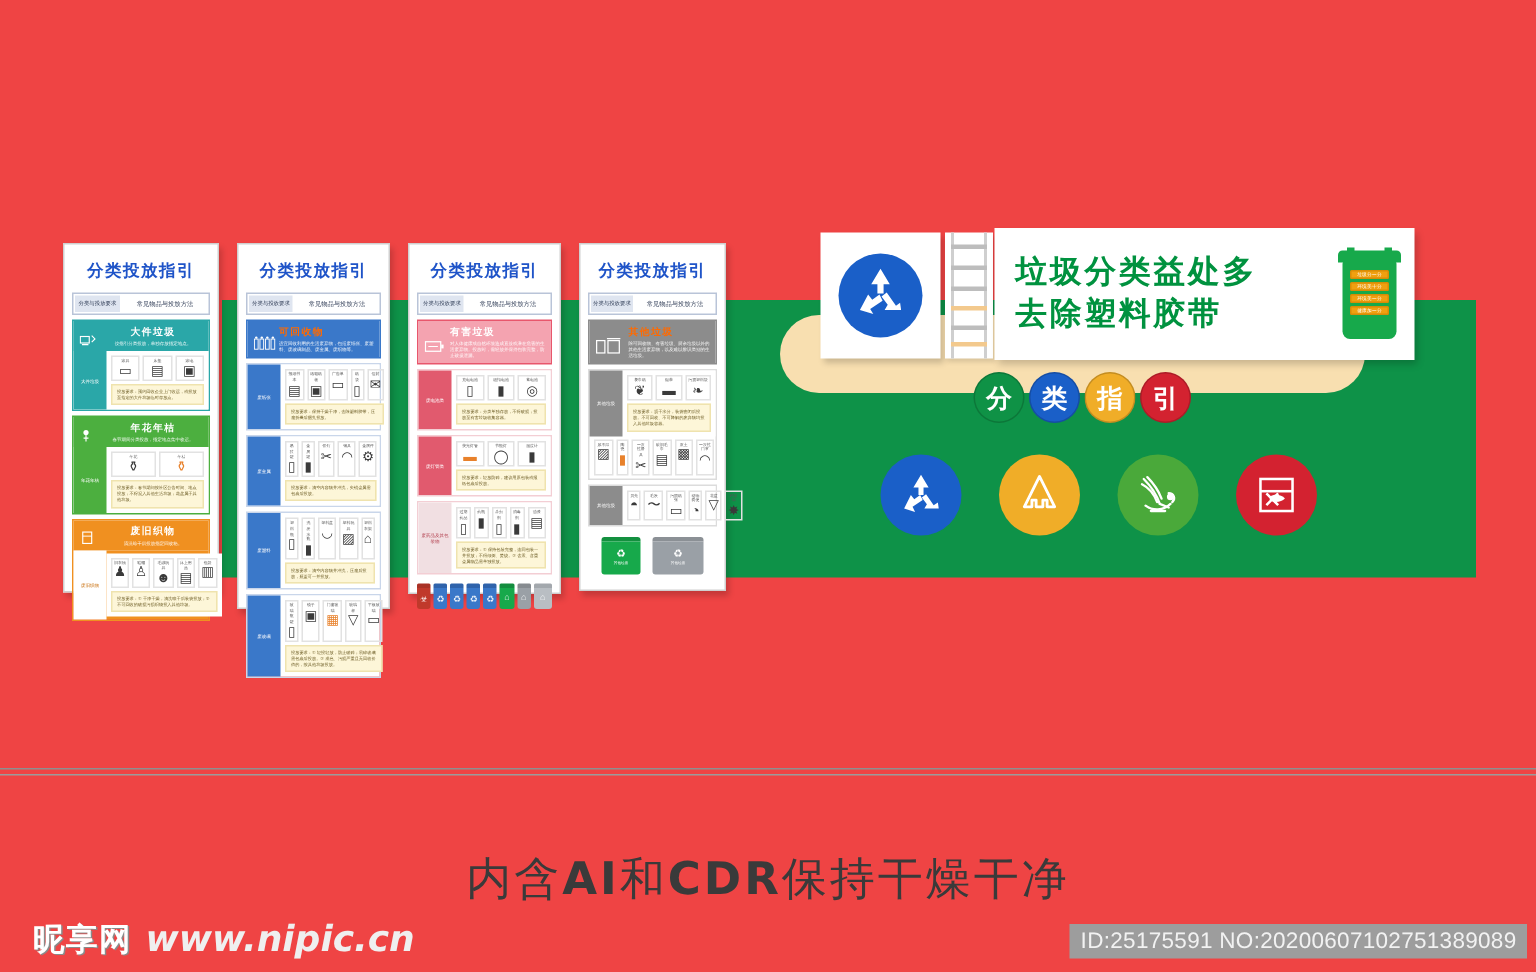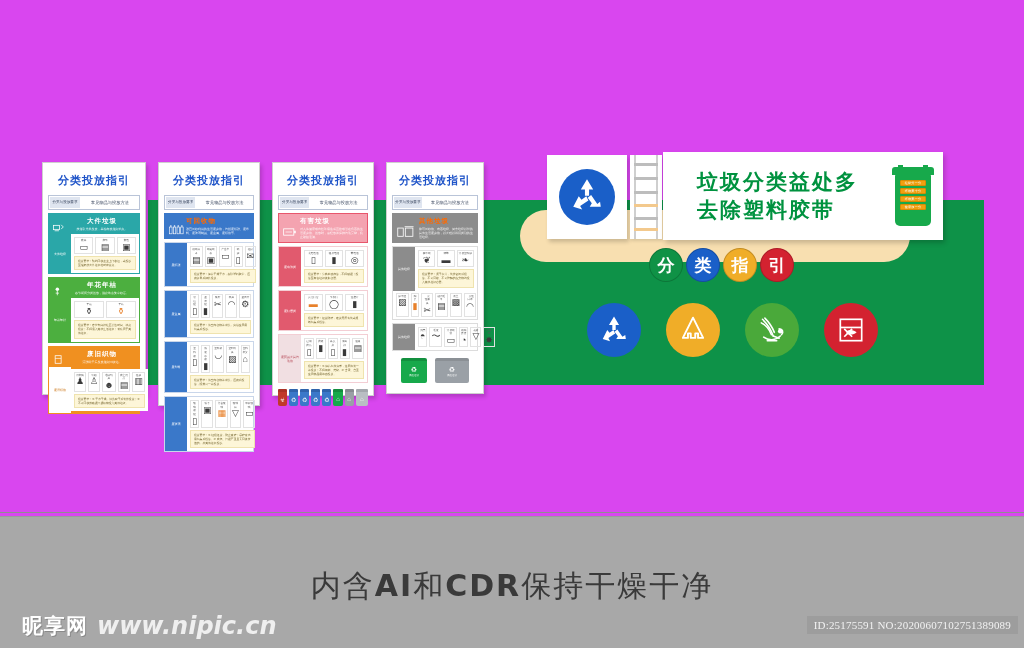--- a/index.html
+++ b/index.html
@@ -2,21 +2,21 @@
 <html><head>
 <meta charset="utf-8">
 <style>
   * { box-sizing: border-box; margin:0; padding:0; }
   html,body { width:1024px; height:648px; overflow:hidden; }
   body {
     font-family: "Liberation Sans", "DejaVu Sans", sans-serif;
     background:#a8a8a8;
     position:relative;
   }
-  #stage { position:absolute; inset:0; width:1024px; height:516px; background:#d946ef; }
+  #stage { position:absolute; inset:0; width:1024px; height:648px; background:#ef4444; }
 
   
   .hrule { position:absolute; left:0; width:1024px; height:1px; background:#8f8f8f; }
   .hrule.r1 { top:512px; }
   .hrule.r2 { top:516px; background:#9b9b9b; }
 
   
   .green-wall {
     position:absolute; left:148px; top:200px; width:836px; height:185px;
     background:#0e9248;
@@ -95,21 +95,21 @@
 
   
   .slogan-card {
     position:absolute; left:663px; top:152px; width:280px; height:88px;
     background:#fff; box-shadow:2px 3px 5px rgba(0,0,0,.2);
     display:flex; align-items:center; padding:0 8px 0 14px; gap:6px;
   }
   .slogan-text { flex:1; }
   .slogan-text .ln {
     color:#00923f; font-weight:bold; font-size:21px; letter-spacing:2px;
-    line-height:1.35; white-space:nowrap;margin-left:20px;
+    line-height:1.35; white-space:nowrap;
   }
   .bin-art { width:44px; height:62px; position:relative; flex:0 0 44px; }
   .bin-art .lid2 { position:absolute; left:1px; top:2px; width:42px; height:8px; background:#17a94b; border-radius:3px 3px 0 0; }
   .bin-art .nub { position:absolute; top:0px; width:5px; height:3px; background:#17a94b; }
   .bin-art .body2 { position:absolute; left:4px; top:9px; width:36px; height:52px; background:#17a94b; border-radius:2px 2px 5px 5px;
      display:flex; flex-direction:column; align-items:center; justify-content:flex-start; gap:2px; padding-top:6px;}
   .bin-art .tag { width:26px; height:6px; background:#f0a010; border:1px solid #d88c06; border-radius:1px;
      font-size:3.1px; color:#fff; display:flex; align-items:center; justify-content:center; letter-spacing:.2px; }
 
   
@@ -132,22 +132,22 @@
   
   .wm { position:absolute; left:22px; top:612px; display:flex; align-items:center; gap:9px; }
   .wm .logo {
     font-size:21px; font-weight:bold; color:#fff; letter-spacing:1px;
     font-family:"DejaVu Sans", sans-serif;
     text-shadow:1px 1px 0 #8a8a8a;
   }
   .wm .url { font-size:24px; font-weight:bold; font-style:italic; color:#efefef; font-family:"DejaVu Sans", sans-serif; }
   .idbox {
     position:absolute; right:6px; top:616px; background:#9d9d9d;
-    color:#f2f2f2; font-size:11px; padding:3px 7px; letter-spacing:.2px;
-    font-family:Liberation Serif, serif;
+    color:#f2f2f2; font-size:15px; padding:3px 7px; letter-spacing:.2px;
+    font-family:Liberation Sans, sans-serif;
   }
 </style>
 </head>
 <body>
 
 <div id="stage">
 
   <div class="hrule r1"></div>
   <div class="hrule r2"></div>
 

